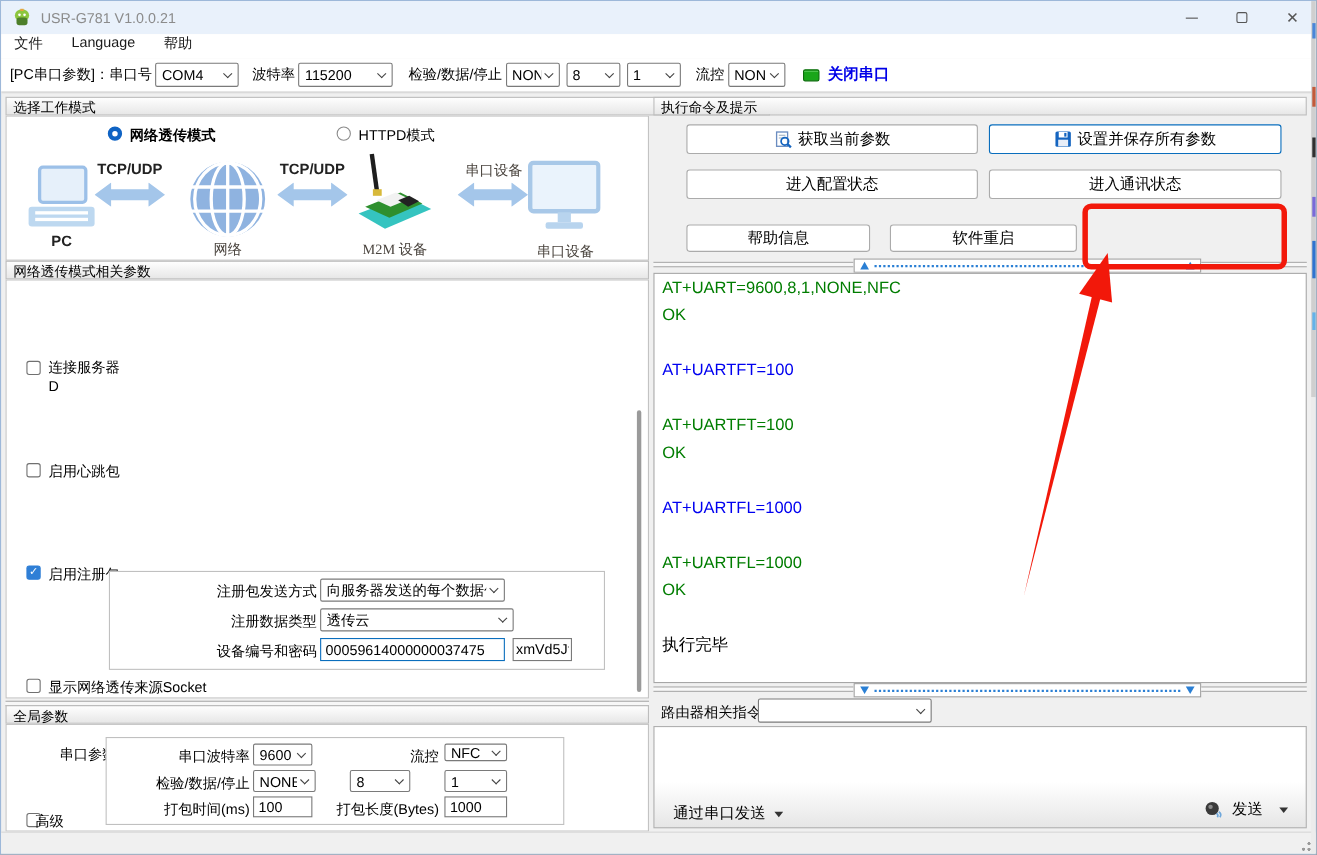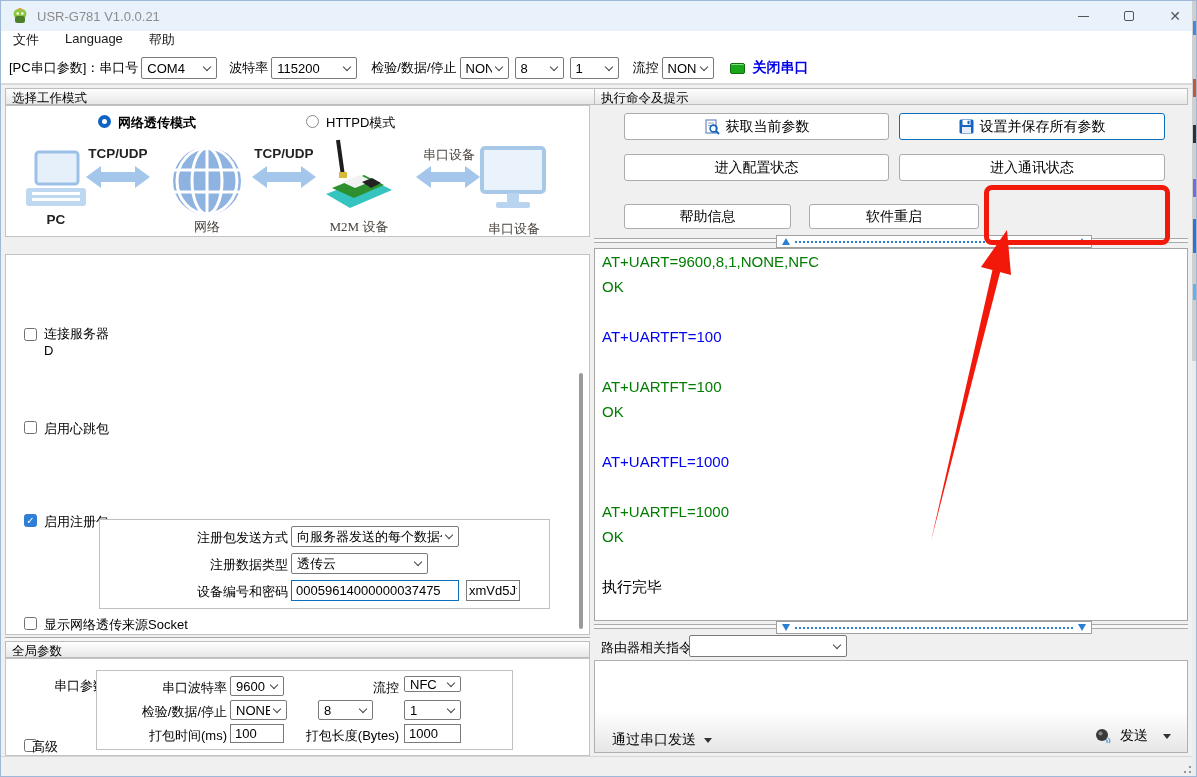--- a/index.html
+++ b/index.html
@@ -209,38 +209,39 @@
     </svg>
 
     <svg style="position:absolute;left:474px;top:40px;" width="66" height="66" viewBox="0 0 66 66">
       <rect x="2" y="2" width="62" height="44" rx="3" fill="#eaf3fc" stroke="#a8c8e8" stroke-width="4"></rect>
       <rect x="27" y="47" width="12" height="9" fill="#b8d4ee"></rect>
       <rect x="16" y="56" width="34" height="6" rx="2" fill="#b8d4ee"></rect>
     </svg>
     <span class="dlabel-s" style="left:470px;top:114px;width:76px;">串口设备</span>
   </div>
 
+  <div class="hdr" style="left:4px;top:236px;width:585px;">网络透传模式相关参数</div>
   <div class="panelbox" style="left:4px;top:253px;width:585px;height:381px;">
     <span class="chk" style="position:absolute;left:18px;top:73px;"></span>
     <span class="lbl" style="left:38px;top:70px;width:70px;line-height:17px;white-space:normal;">连接服务器D</span>
 
     <span class="chk" style="position:absolute;left:18px;top:166px;"></span>
     <span class="lbl" style="left:38px;top:165px;">启用心跳包</span>
 
     <span class="chk on" style="position:absolute;left:18px;top:259px;">✓</span>
     <span class="lbl" style="left:38px;top:258px;">启用注册包</span>
 
     <div class="gbox" style="left:93px;top:264px;width:451px;height:90px;">
       <span class="lbl r" style="left:20px;top:9px;width:168px;">注册包发送方式</span>
       <div class="sel" style="position:absolute;left:191px;top:6px;width:168px;height:21px;">
         <span class="v">向服务器发送的每个数据包</span>
           <span class="chev"></span>
       </div>
       <span class="lbl r" style="left:20px;top:36px;width:168px;">注册数据类型</span>
-      <div class="sel" style="position:absolute;left:191px;top:33px;width:137px;height:21px;gap:47px;">
+      <div class="sel" style="position:absolute;left:191px;top:33px;width:176px;height:21px;gap:47px;">
         <span class="v">透传云</span>
           <span class="chev"></span>
       </div>
       <span class="lbl r" style="left:20px;top:63px;width:168px;">设备编号和密码</span>
       <input class="inp" style="position: absolute; left: 191px; top: 60px; width: 168px; height: 21px; border: 1px solid rgb(10, 110, 189);" value="00059614000000037475">
       <input class="inp" style="position: absolute; left: 366px; top: 60px; width: 54px; height: 21px; padding: 0px 2px;" value="xmVd5Jf6">
     </div>
 
     <span class="chk" style="position:absolute;left:18px;top:362px;"></span>
     <span class="lbl" style="left:38px;top:361px;">显示网络透传来源Socket</span>

